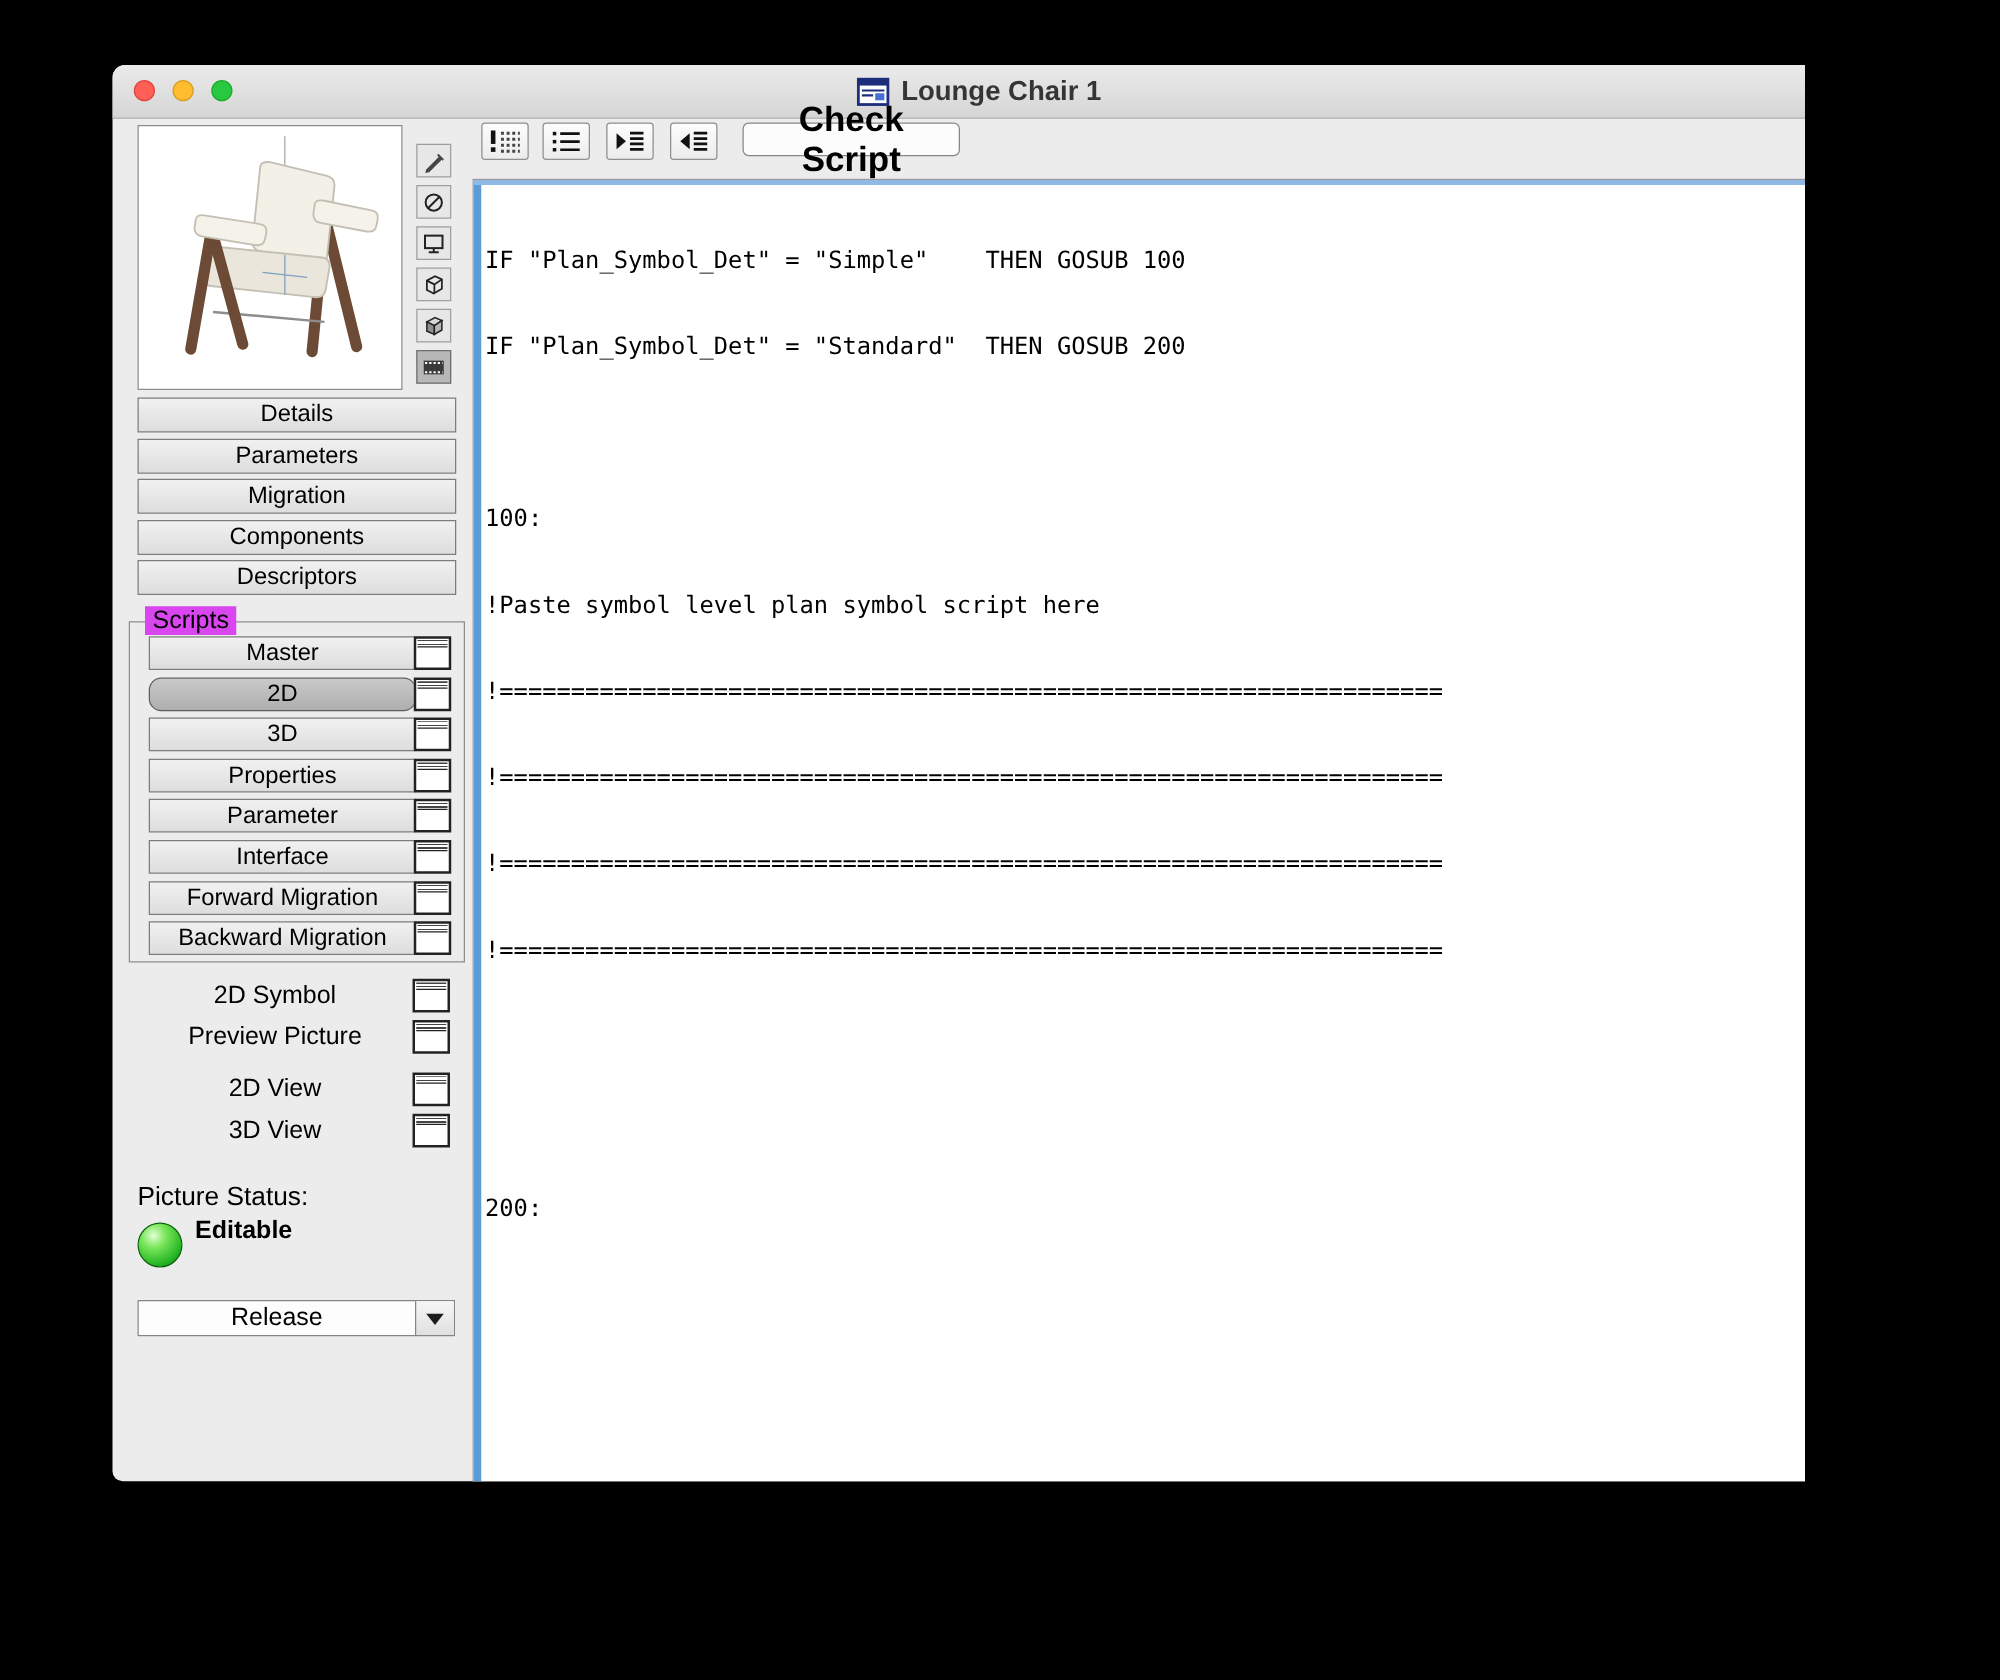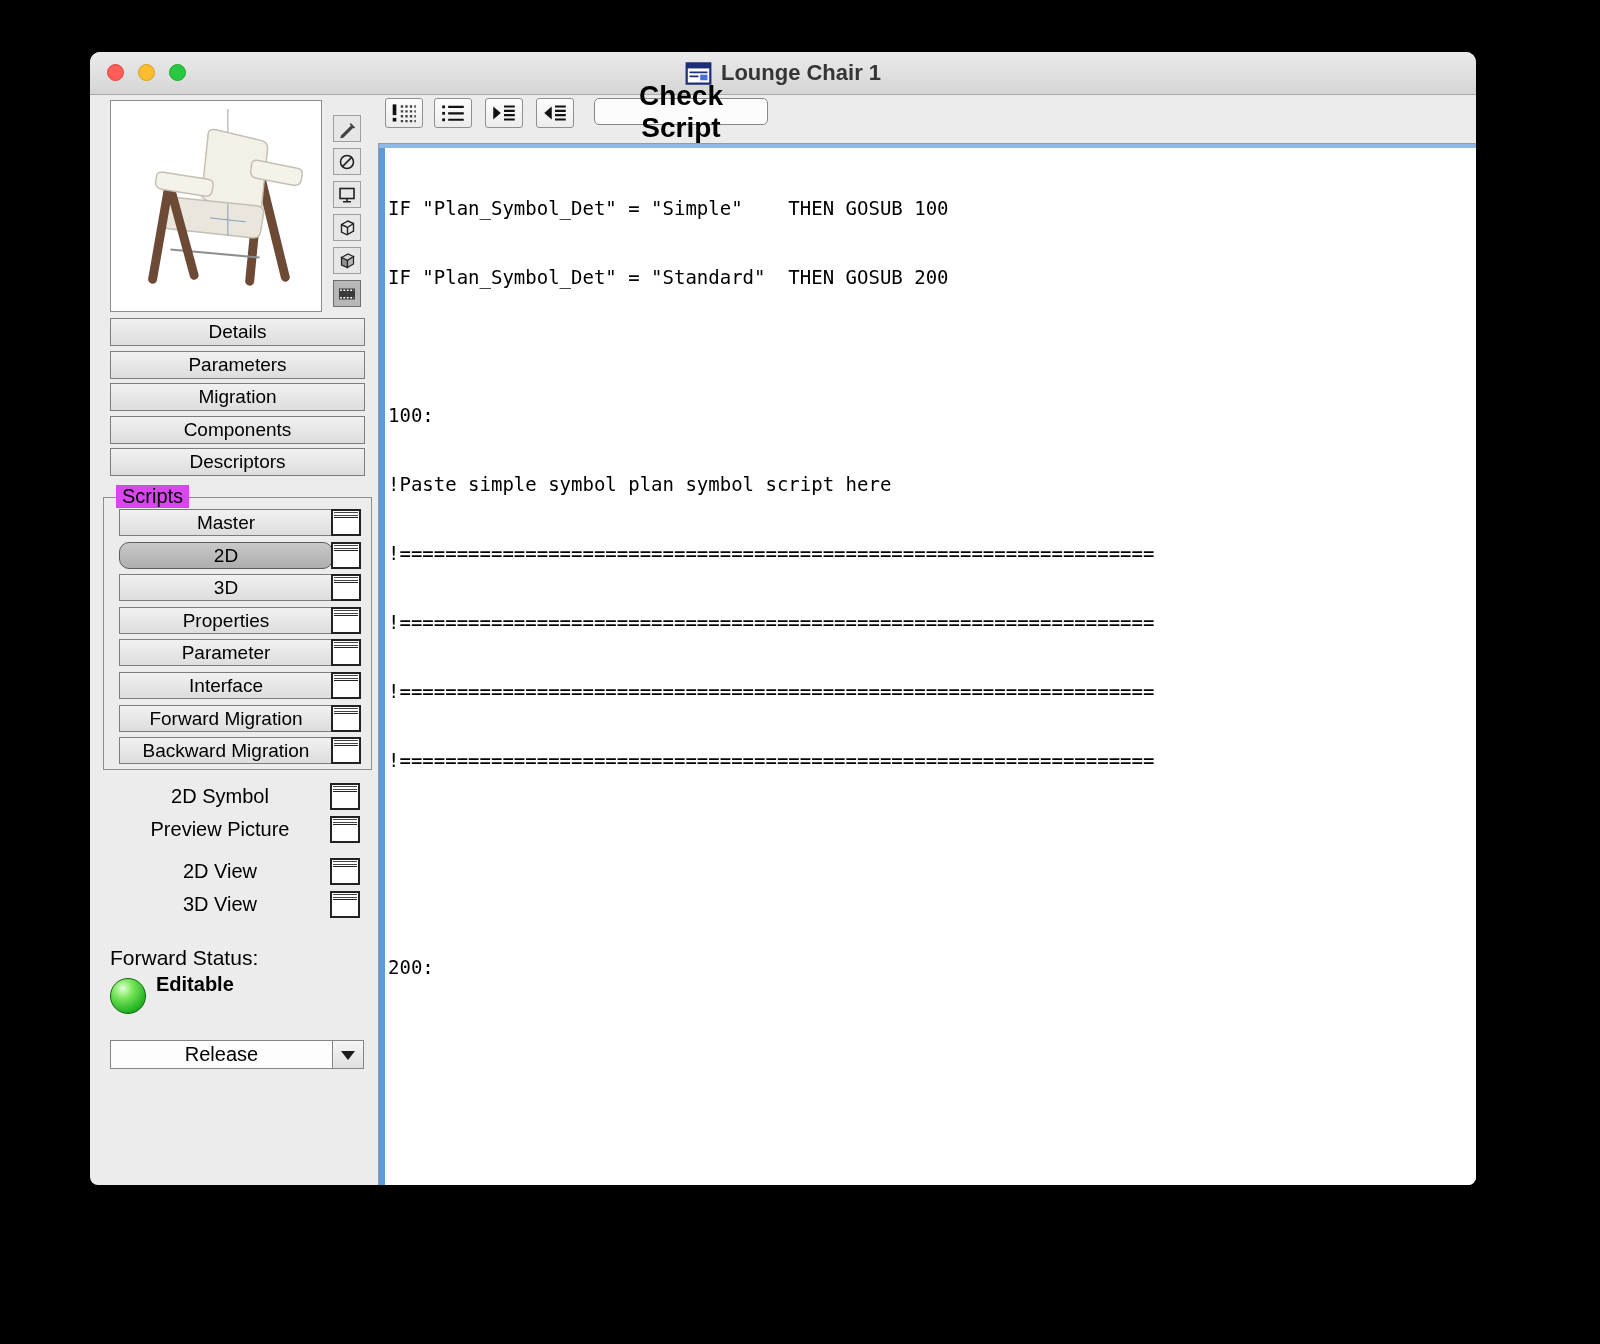--- a/index.html
+++ b/index.html
@@ -1,16 +1,16 @@
 <!DOCTYPE html>
 <html><head>
 <meta charset="utf-8">
 <style>
   html,body { margin:0; padding:0; background:#000; }
-  .canvas { position:relative; width:1600px; height:1344px; background:#000; overflow:hidden;
+  .canvas { position:relative; width:1444px; height:1344px; background:#000; overflow:hidden;
             font-family:"Liberation Sans", sans-serif; }
   button { font-family:"Liberation Sans", sans-serif; appearance:none; -webkit-appearance:none; cursor:default; }
 
   
   .window { position:absolute; left:90px; top:52px; width:1386px; height:1133px;
             background:#ececec; border-radius:10px 10px 8px 8px; overflow:hidden;
             box-shadow:0 25px 70px rgba(0,0,0,.65); }
 
   .titlebar { position:absolute; left:0; top:0; right:0; height:42px;
               background:linear-gradient(#ebebeb,#d5d5d5); border-bottom:1px solid #a9a9a9;
@@ -231,21 +231,21 @@
     <span class="plain-label" style="top:804px">2D View</span>
     <button class="winbtn" style="left:240px; top:806px">
         <span class="win-icon"></span>
       </button>
 
     <span class="plain-label" style="top:837px">3D View</span>
     <button class="winbtn" style="left:240px; top:839px">
         <span class="win-icon"></span>
       </button>
 
-    <div class="teamwork-label">Forward Status:</div>
+    <div class="teamwork-label">Picture Status:</div>
     <div class="status-ball"></div>
     <div class="status-text">Editable</div>
 
     <button class="release">
       <span class="release-label">Release</span>
       <span class="release-arrow">
           <span class="tri"></span>
         </span>
     </button>
 
@@ -300,21 +300,21 @@
     <button class="check-btn">Check Script</button>
 
     <div class="editor">
       <div class="acc-left"></div>
       <div class="acc-top"></div>
       <div class="code">
         <div class="code-line">IF "Plan_Symbol_Det" = "Simple"    THEN GOSUB 100</div>
         <div class="code-line">IF "Plan_Symbol_Det" = "Standard"  THEN GOSUB 200</div>
         <div class="code-line"></div>
         <div class="code-line">100:</div>
-        <div class="code-line">!Paste simple symbol plan symbol script here</div>
+        <div class="code-line">!Paste symbol level plan symbol script here</div>
         <div class="code-line">!==================================================================</div>
         <div class="code-line">!==================================================================</div>
         <div class="code-line">!==================================================================</div>
         <div class="code-line">!==================================================================</div>
         <div class="code-line"></div>
         <div class="code-line"></div>
         <div class="code-line">200:</div>
         
         
         

